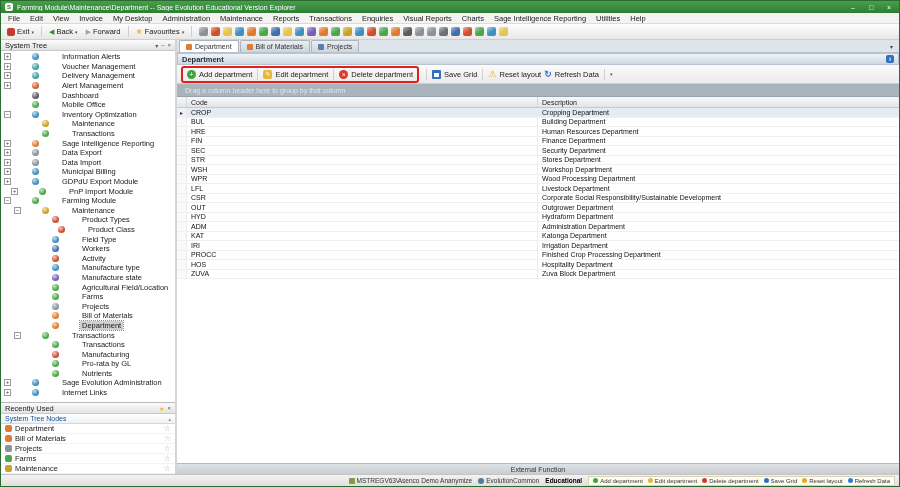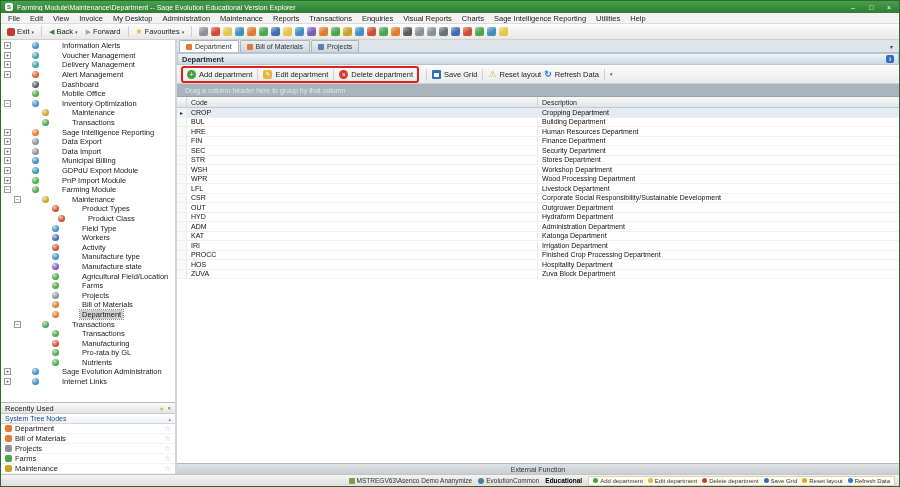--- a/index.html
+++ b/index.html
@@ -194,20 +194,26 @@
         <span class="tb-ic" style="background: linear-gradient(145deg, rgba(255, 255, 255, 0.55), rgba(255, 255, 255, 0) 55%), rgb(208, 78, 47);"></span>
         <span class="tb-ic" style="background: linear-gradient(145deg, rgba(255, 255, 255, 0.55), rgba(255, 255, 255, 0) 55%), rgb(74, 168, 74);"></span>
         <span class="tb-ic" style="background: linear-gradient(145deg, rgba(255, 255, 255, 0.55), rgba(255, 255, 255, 0) 55%), rgb(63, 143, 192);"></span>
         <span class="tb-ic" style="background: linear-gradient(145deg, rgba(255, 255, 255, 0.55), rgba(255, 255, 255, 0) 55%), rgb(229, 197, 75);"></span>
       </div>
   </div>
 
   <div class="main">
 
     <div class="left">
+      <div class="panel-header">
+        <span class="ph-label">System Tree</span>
+        <span class="ph-ic">▾</span>
+        <span class="ph-ic">–</span>
+        <span class="ph-ic">×</span>
+      </div>
       <div class="tree" id="tree">
           <div class="tree-row" style="padding-left: 3px;">
             <span class="expander">+</span>
             <span class="tree-ic" style="background: radial-gradient(circle at 35% 30%, rgba(255, 255, 255, 0.7), rgba(255, 255, 255, 0) 60%), rgb(63, 143, 192);"></span>
             <span class="tree-lb">Information Alerts</span>
           </div>
           <div class="tree-row" style="padding-left: 3px;">
             <span class="expander">+</span>
             <span class="tree-ic" style="background: radial-gradient(circle at 35% 30%, rgba(255, 255, 255, 0.7), rgba(255, 255, 255, 0) 60%), rgb(63, 160, 160);"></span>
             <span class="tree-lb">Voucher Management</span>
@@ -265,21 +271,21 @@
           <div class="tree-row" style="padding-left: 3px;">
             <span class="expander">+</span>
             <span class="tree-ic" style="background: radial-gradient(circle at 35% 30%, rgba(255, 255, 255, 0.7), rgba(255, 255, 255, 0) 60%), rgb(63, 143, 192);"></span>
             <span class="tree-lb">Municipal Billing</span>
           </div>
           <div class="tree-row" style="padding-left: 3px;">
             <span class="expander">+</span>
             <span class="tree-ic" style="background: radial-gradient(circle at 35% 30%, rgba(255, 255, 255, 0.7), rgba(255, 255, 255, 0) 60%), rgb(63, 143, 192);"></span>
             <span class="tree-lb">GDPdU Export Module</span>
           </div>
-          <div class="tree-row" style="padding-left: 3px;">
+          <div class="tree-row" style="padding-left: 10px;">
             <span class="expander">+</span>
             <span class="tree-ic" style="background: radial-gradient(circle at 35% 30%, rgba(255, 255, 255, 0.7), rgba(255, 255, 255, 0) 60%), rgb(74, 168, 74);"></span>
             <span class="tree-lb">PnP Import Module</span>
           </div>
           <div class="tree-row" style="padding-left: 3px;">
             <span class="expander">−</span>
             <span class="tree-ic" style="background: radial-gradient(circle at 35% 30%, rgba(255, 255, 255, 0.7), rgba(255, 255, 255, 0) 60%), rgb(74, 168, 74);"></span>
             <span class="tree-lb">Farming Module</span>
           </div>
           <div class="tree-row" style="padding-left: 13px;">

